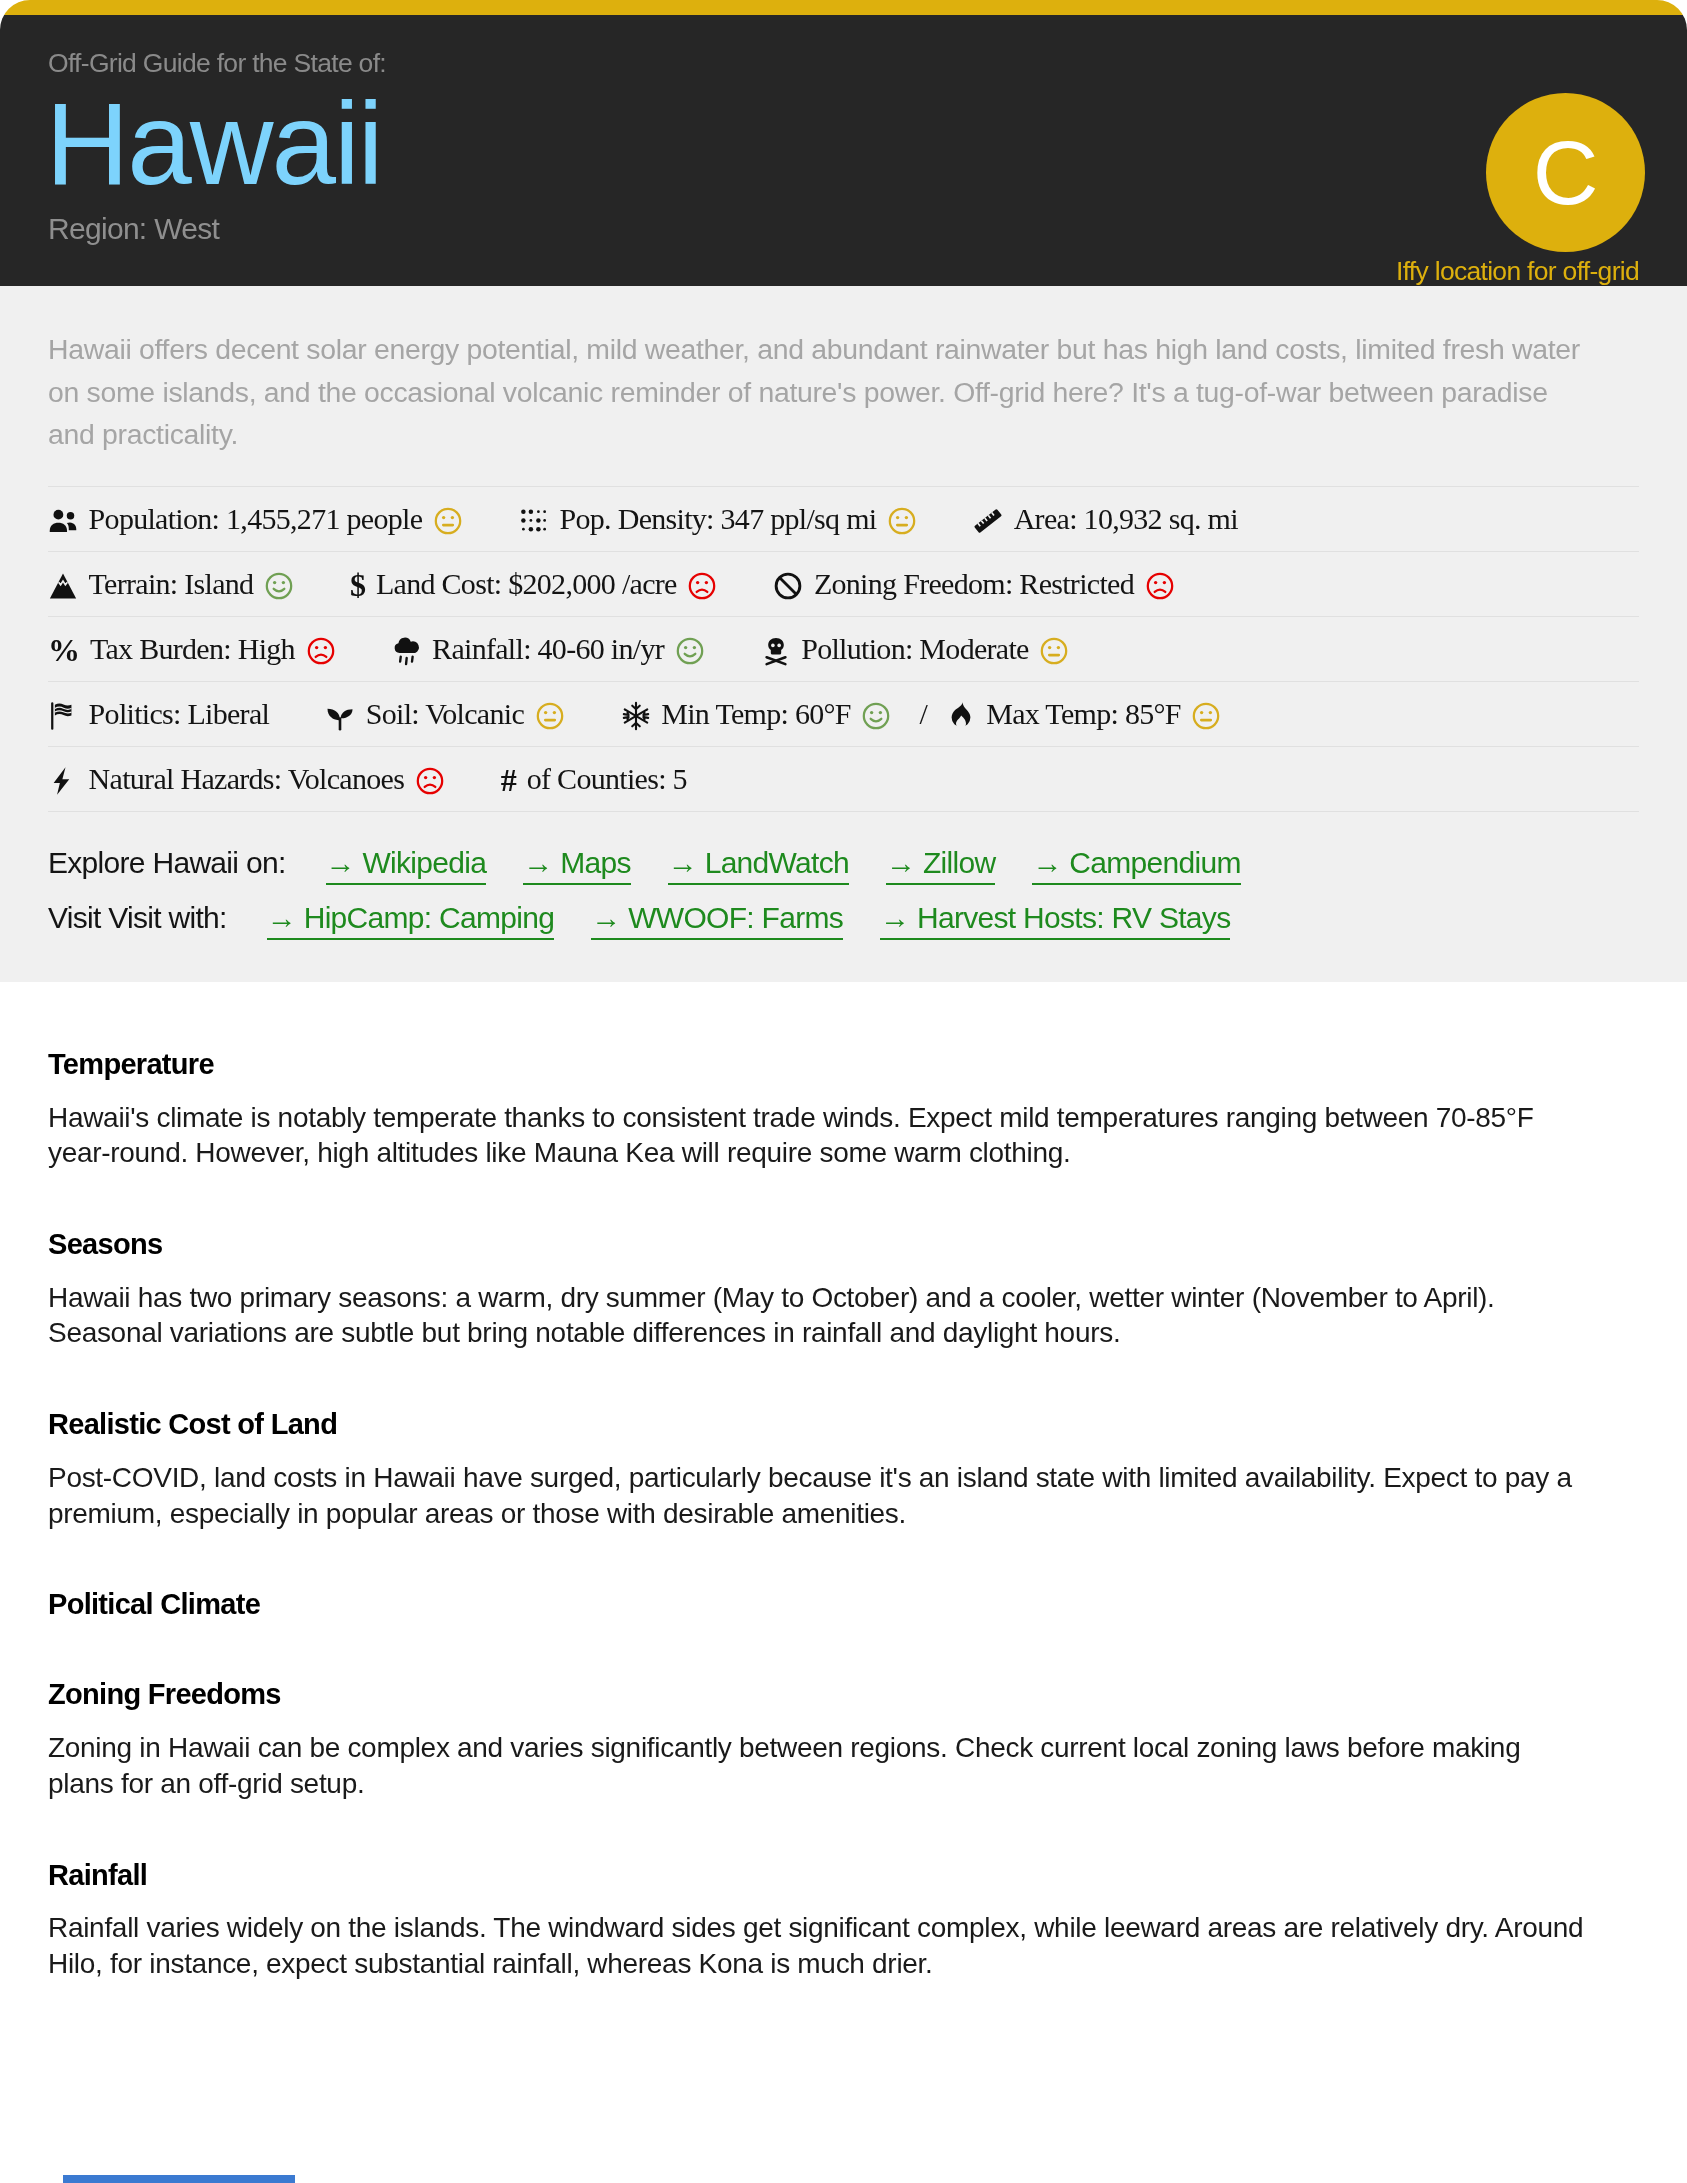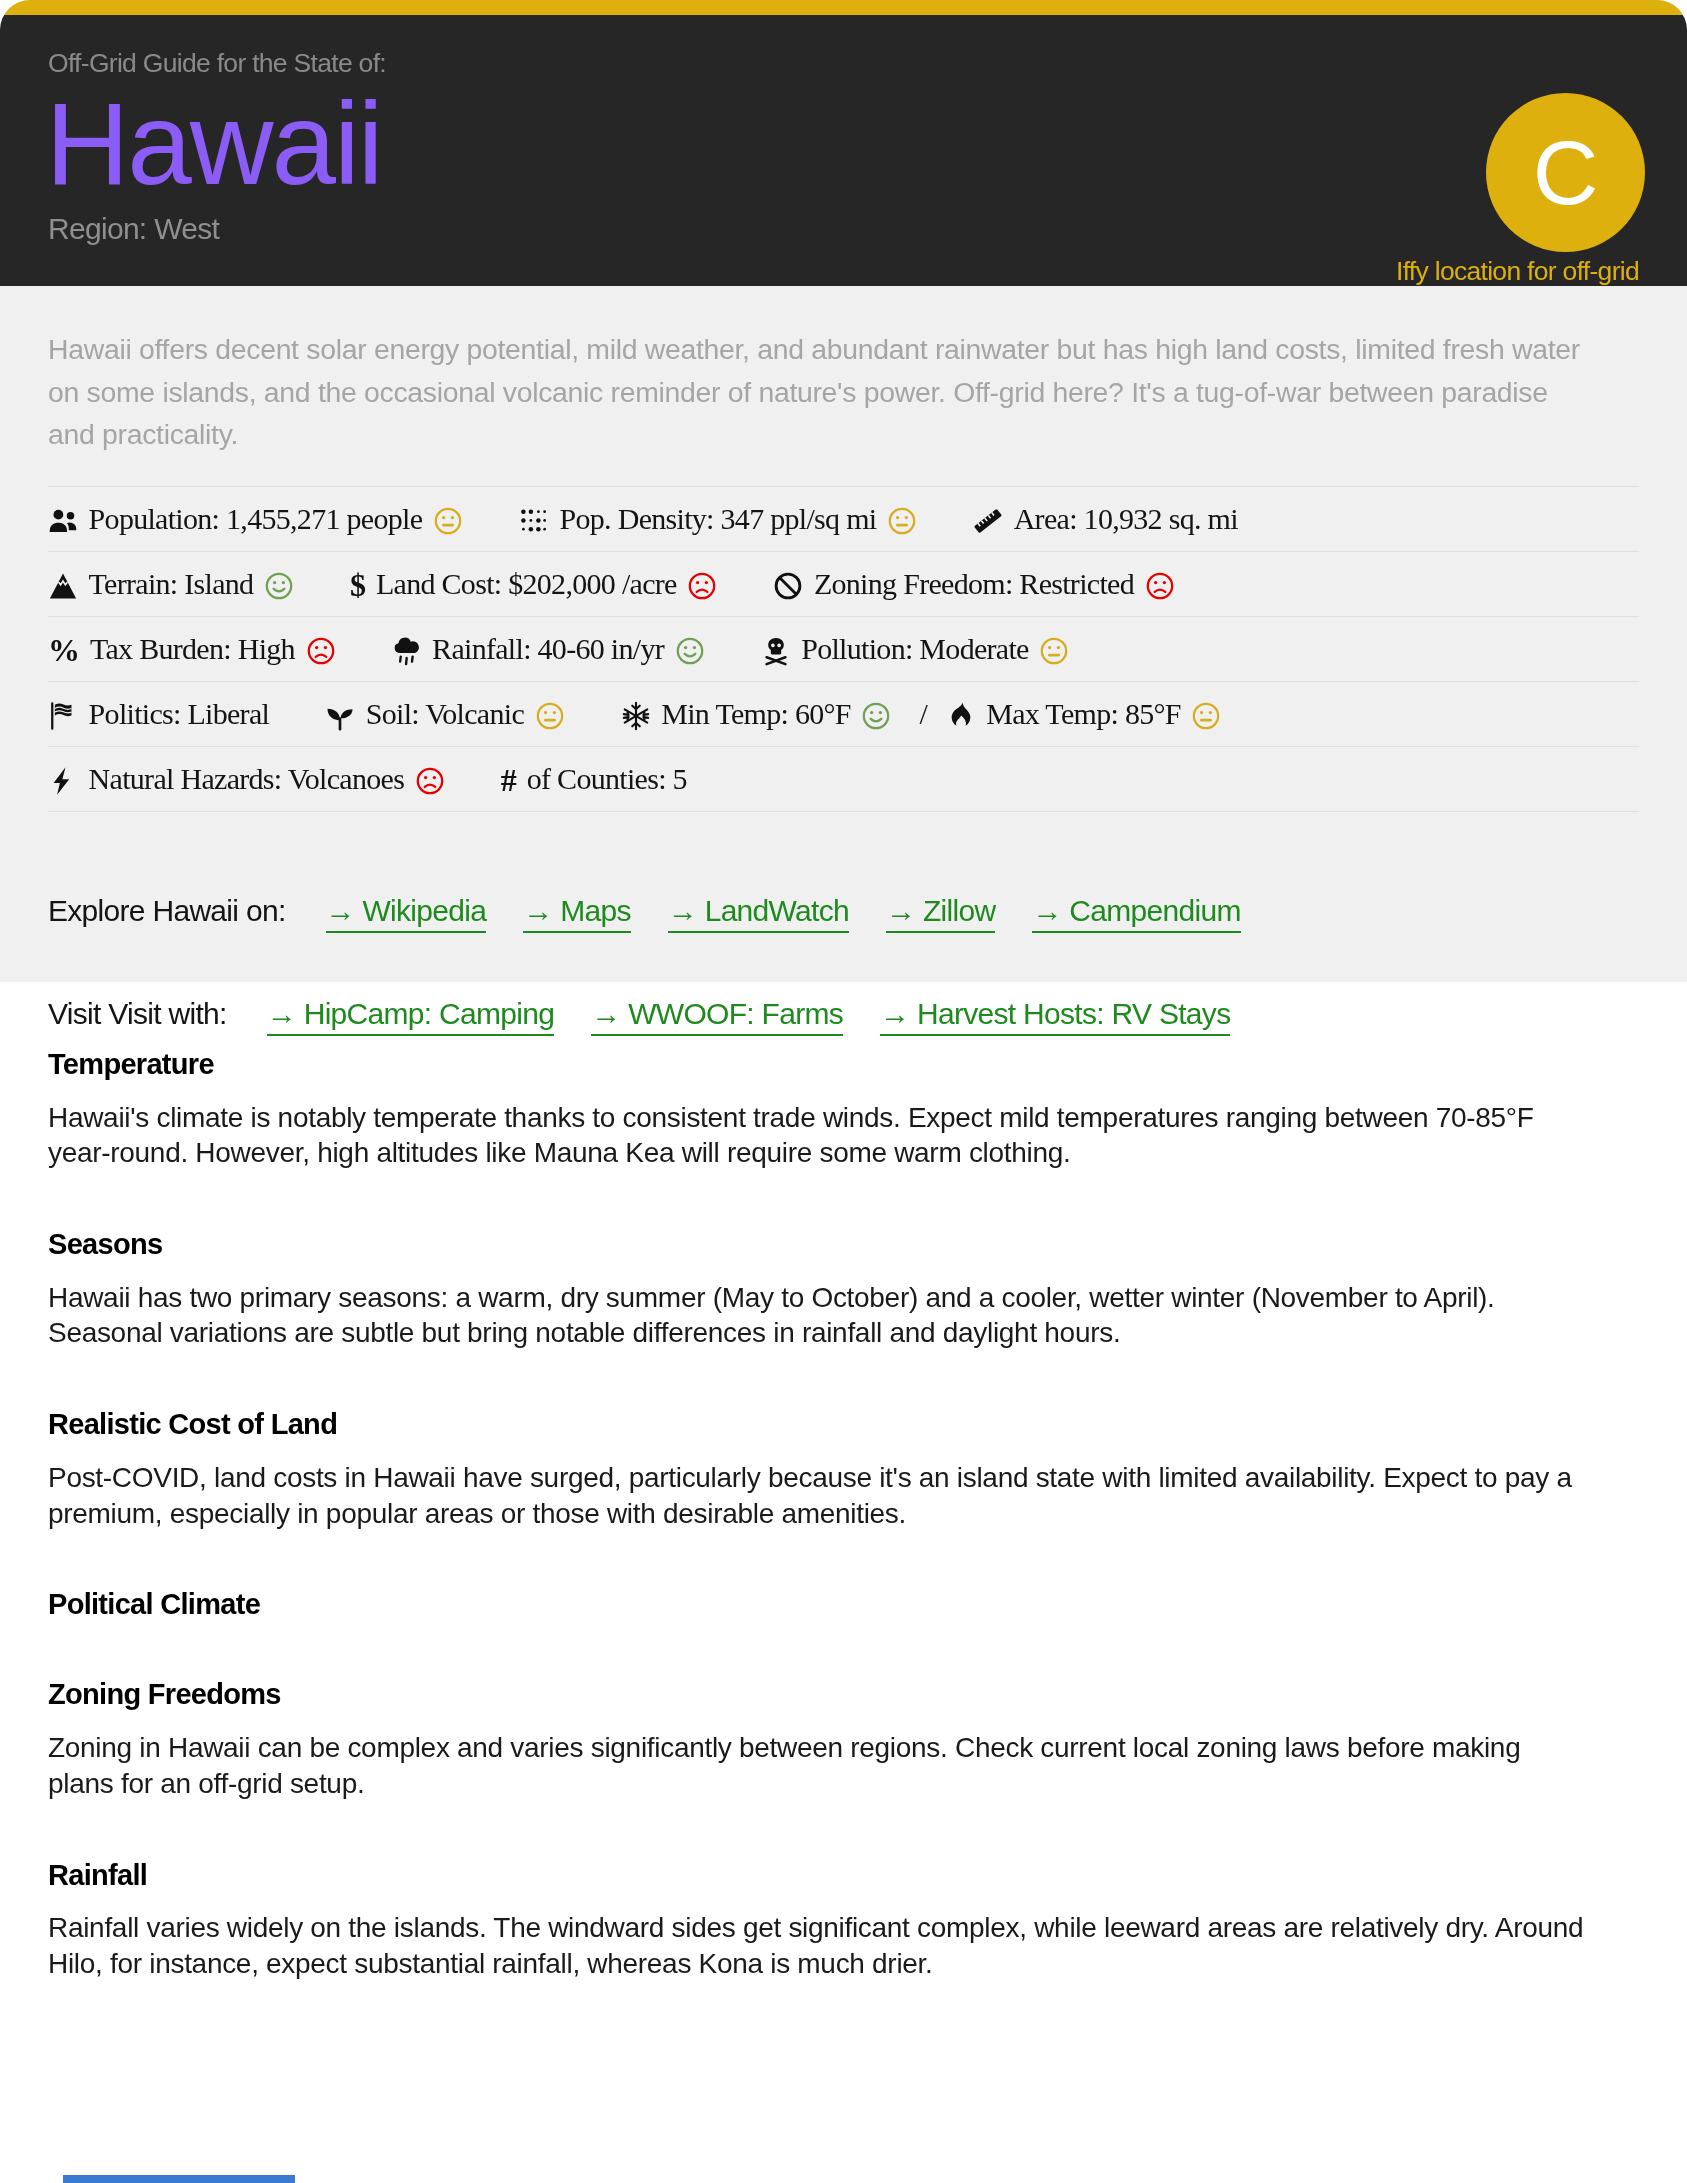--- a/index.html
+++ b/index.html
@@ -4,21 +4,21 @@
 <style>
   html,body{margin:0;padding:0;background:#fff;}
   .page{position:relative;width:1687px;height:2183px;background:#ffffff;
         font-family:"Liberation Sans","DejaVu Sans",sans-serif;overflow:hidden;border-radius:30px;}
   
   .topbar{height:15px;width:100%;background:#ddb00d;}
   
   .header{position:relative;height:271px;background:#262626;padding:0 48px;box-sizing:border-box;}
   .kicker{padding-top:33px;font-size:26.5px;color:#8a8a8a;letter-spacing:-0.7px;}
   .state-title{margin:6.6px 0 0 -2.6px;font-size:116px;line-height:1.0;font-weight:400;
-               color:#8b5cf6;letter-spacing:-2px;}
+               color:#7dd3fc;letter-spacing:-2px;}
   .region{margin-top:10.6px;font-size:30px;color:#8f8f8f;letter-spacing:-0.7px;}
   .badge{position:absolute;top:78px;right:42px;width:159px;height:159px;border-radius:50%;
          background:#ddb00d;display:flex;align-items:center;justify-content:center;}
   .badge-letter{font-size:91px;color:#ffffff;font-weight:400;}
   .badge-caption{position:absolute;top:241px;right:48px;font-size:26.5px;color:#ddb00d;letter-spacing:-0.7px;}
   
   .panel{background:#f0f0f0;height:696px;box-sizing:border-box;padding:42px 48px 0 48px;}
   .summary{margin:0 0 30px 0;font-size:28.4px;line-height:1.5;color:#a5a5a5;max-width:1542px;letter-spacing:-0.3px;}
   .stats{border-top:1.3px solid #e0e0e0;}
   .stat-row{display:flex;align-items:center;gap:56px;height:64px;border-bottom:1.3px solid #e0e0e0;}
@@ -26,21 +26,21 @@
   .stat-cell.joined{margin-left:-28px;}
   .joiner{margin-right:8px;font-size:30px;color:#141414;}
   .icon{display:inline-flex;}
   .icon svg{width:30px;height:30px;display:block;}
   .glyph{font-size:32px;font-weight:700;color:#111;line-height:1;}
   .face{display:inline-flex;}
   .face svg{width:30px;height:30px;display:block;}
   
   .links{margin-top:34px;font-size:30px;letter-spacing:-0.7px;}
   .link-row{display:flex;align-items:baseline;flex-wrap:wrap;margin-bottom:16px;}
-  .link-label{color:#141414;margin-right:40px;margin-top:48px;}
+  .link-label{color:#141414;margin-right:40px;}
   .link-row a{color:#1e8a1e;text-decoration:none;border-bottom:2.6px solid #1e8a1e;
               padding-bottom:3.3px;margin-right:37px;white-space:nowrap;}
   
   .content{padding:66px 48px 0 48px;}
   .section{margin-bottom:57px;}
   .section h2{margin:0 0 18.5px 0;font-size:29px;font-weight:700;color:#000;letter-spacing:-0.7px;}
   .section p{margin:0;font-size:28px;line-height:1.28;color:#1a1a1a;max-width:1542px;letter-spacing:-0.3px;}
   
   .peek{position:absolute;bottom:0;left:63px;width:232px;height:8px;background:#3b7ad1;}
 </style>

